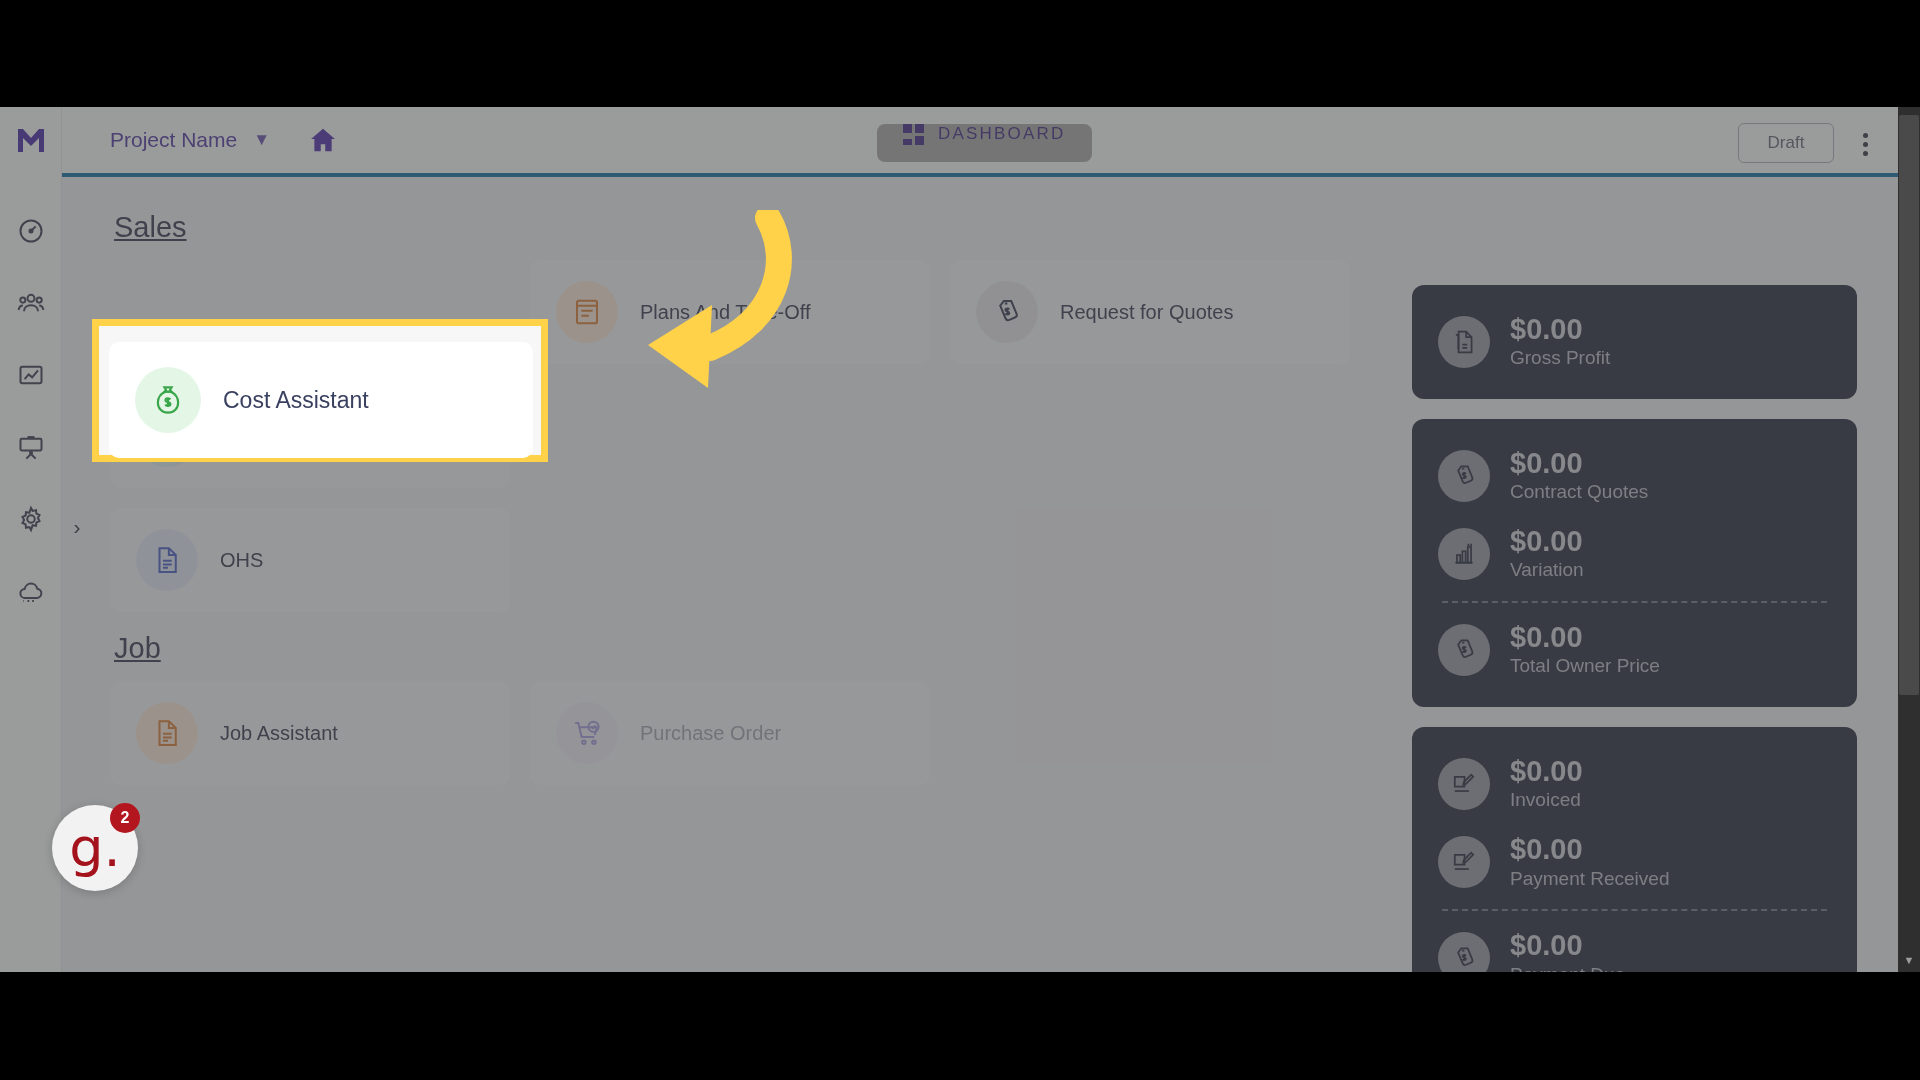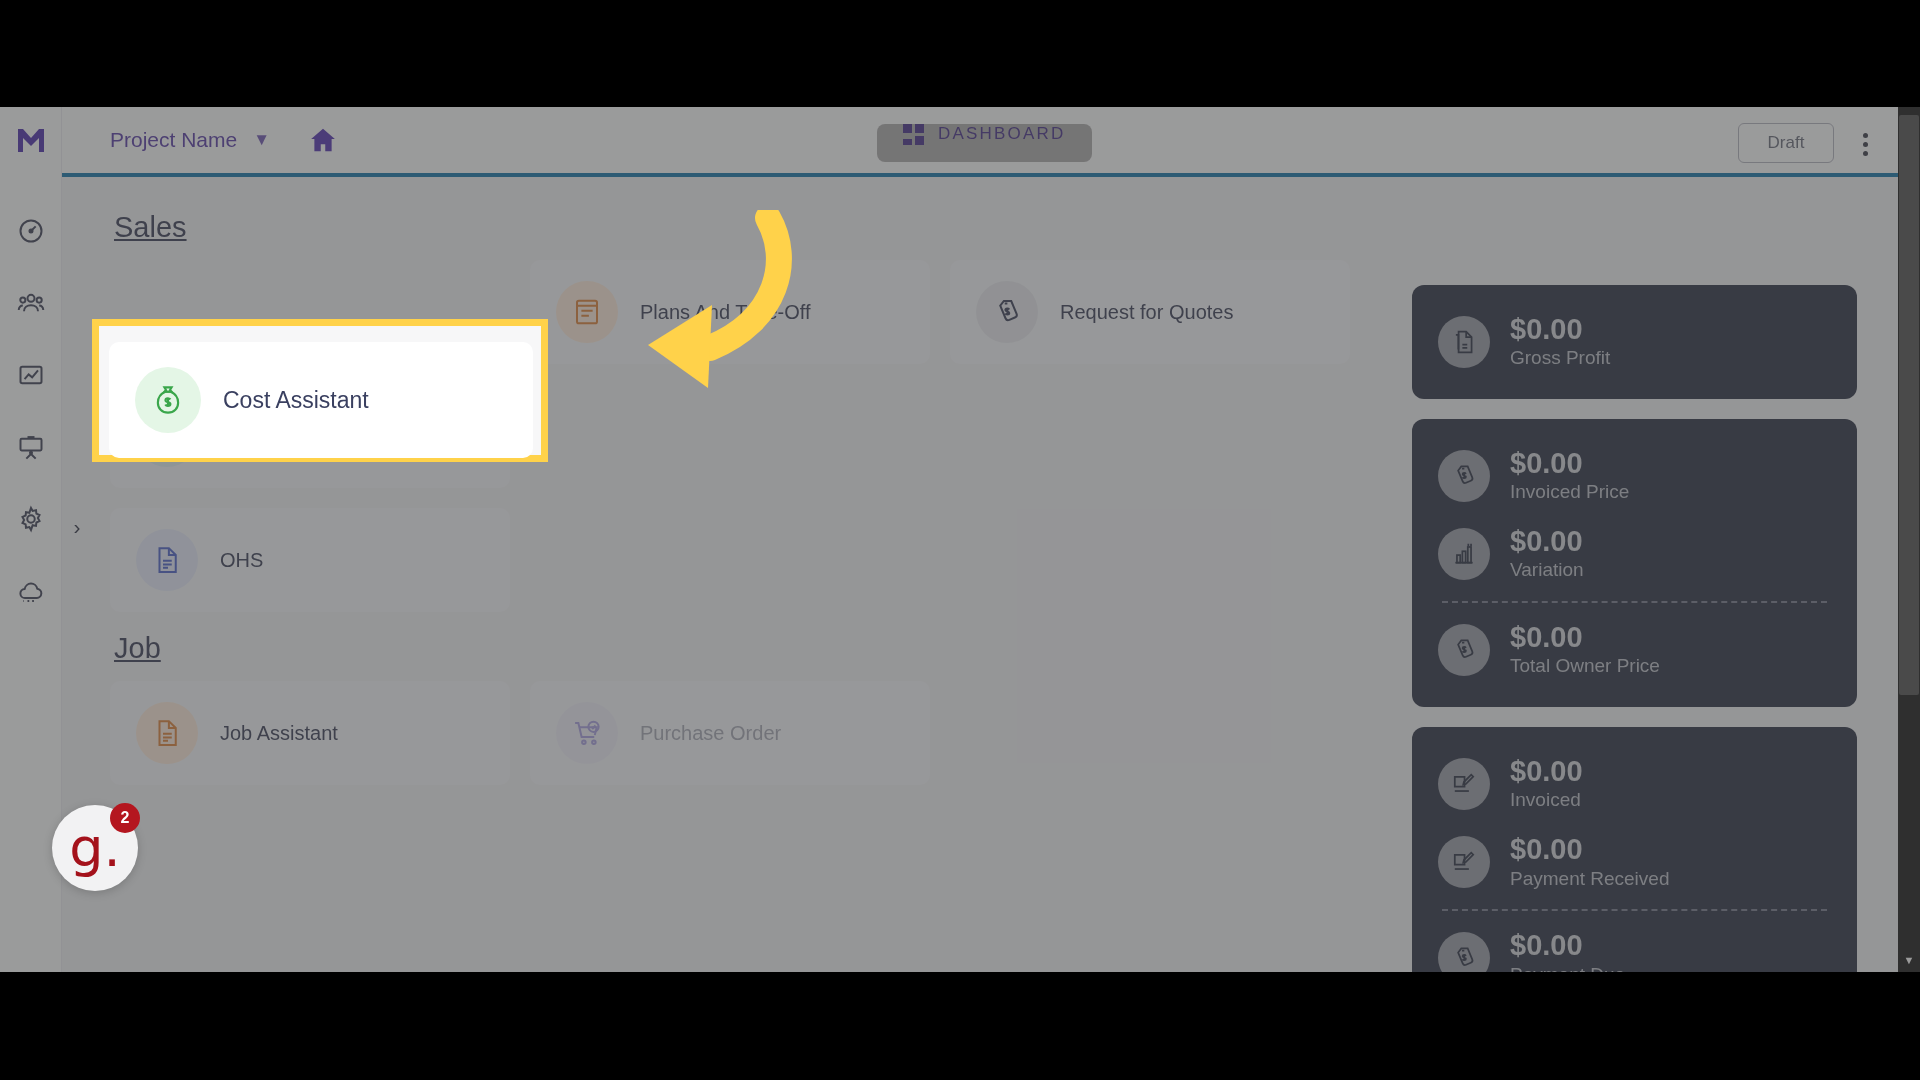--- a/index.html
+++ b/index.html
@@ -351,21 +351,21 @@
         <div class="panel">
           <div class="stat">
             <span class="circ">
               <svg viewBox="0 0 24 24">
                 <path d="M9.5 3.2h5.9l4.2 10.1c.5 1.2-.1 2.6-1.3 3.1l-4.4 1.9c-1.2.5-2.6-.1-3.1-1.3L6.6 7z"></path>
                 <path d="M10.2 5.2h2.1M12.3 9v5.2M13.8 10c-.3-.5-.9-.8-1.6-.8-.8 0-1.5.5-1.5 1.2 0 1.5 3.1.7 3.1 2.4 0 .7-.7 1.2-1.6 1.2-.7 0-1.3-.3-1.6-.8"></path>
               </svg>
             </span>
             <span>
               <div class="val">$0.00</div>
-              <div class="nm">Invoiced Price</div>
+              <div class="nm">Contract Quotes</div>
             </span>
           </div>
           <div class="stat">
             <span class="circ">
               <svg viewBox="0 0 24 24">
                 <path d="M4 20h16"></path>
                 <rect x="5.5" y="13" width="3" height="7"></rect>
                 <rect x="10.5" y="9.5" width="3" height="10.5"></rect>
                 <rect x="15.5" y="5.5" width="3" height="14.5"></rect>
                 <path d="M16 2.5v2M18.5 2.5v2"></path>

